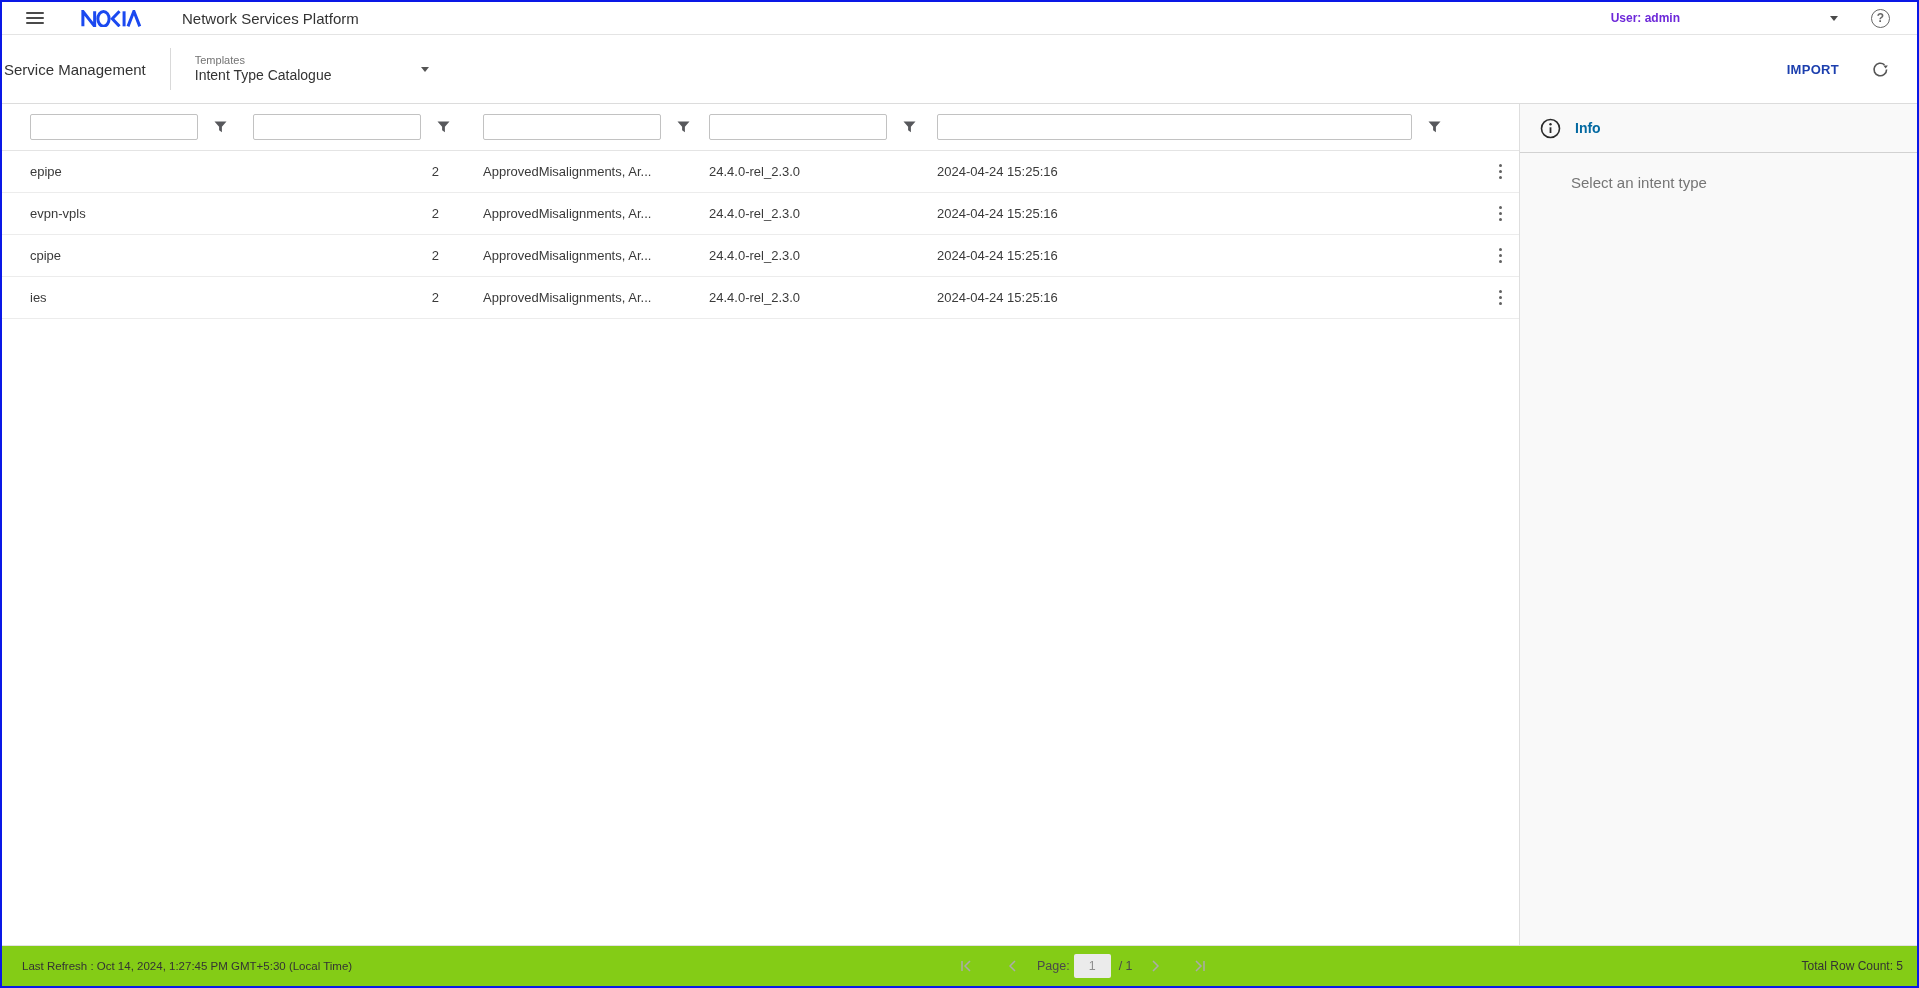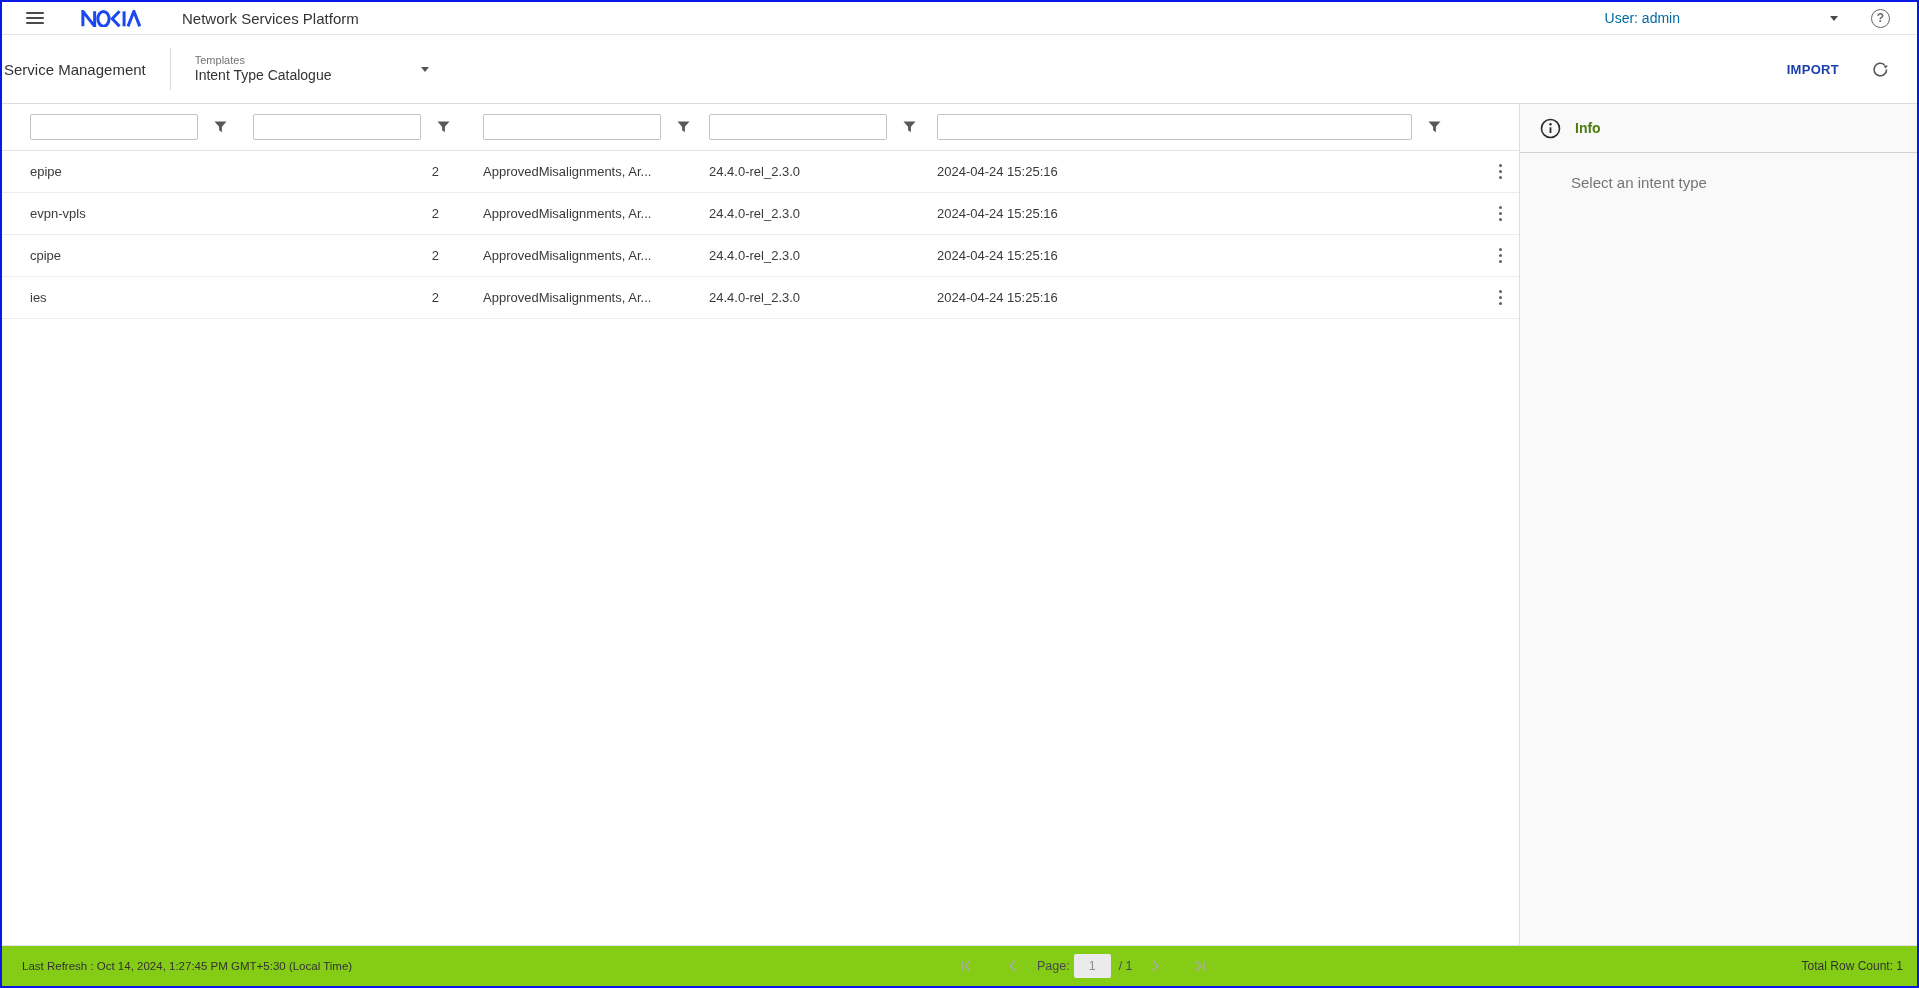--- a/index.html
+++ b/index.html
@@ -19,21 +19,21 @@
     display:flex; align-items:center;
     padding-left:24px;
     border-bottom:1px solid #e4e4e4;
     background:#fff;
   }
   .hamburger { width:18px; display:flex; flex-direction:column; gap:3px; cursor:pointer; }
   .hamburger span { height:2px; background:#4a4a4a; border-radius:1px; }
   .logo { margin-left:36px; display:flex; align-items:center; }
   .app-title { margin-left:40px; font-size:15px; color:#333; }
   .topbar-right { margin-left:auto; display:flex; align-items:center; }
-  .user-label { font-size:14px; color:#0369a1; }
+  .user-label { font-size:12px; color:#6d28d9;font-weight:bold; }
   .caret { width:0; height:0; border-left:4.5px solid transparent; border-right:4.5px solid transparent; border-top:5px solid #4a4a4a; }
   .user-caret { margin-left:150px; cursor:pointer; }
   .help-btn {
     margin-left:33px; margin-right:27px;
     width:19px; height:19px; border:1.5px solid #666; border-radius:50%;
     display:flex; align-items:center; justify-content:center;
     font-size:12px; color:#666; font-weight:700; cursor:pointer;
   }
 
   
@@ -74,21 +74,21 @@
 
   .trow { height:42px; border-bottom:1px solid #ececec; font-size:13px; color:#3a3a3a; cursor:pointer; background:#fff; }
   .cell-version { text-align:right; padding-right:44px; }
   .kebab-btn { margin-left:auto; margin-right:12px; background:none; border:none; cursor:pointer; display:flex; flex-direction:column; gap:2.5px; padding:3px 5px; }
   .kebab-btn i { width:3.5px; height:3.5px; border-radius:50%; background:#616161; }
   .table-filler { flex:1; background:#fff; }
 
   
   .info-panel { width:398px; min-width:398px; border-left:1px solid #dedede; background:#f9f9f9; display:flex; flex-direction:column; }
   .info-header { height:49px; min-height:49px; display:flex; align-items:center; padding-left:20px; border-bottom:1px solid #d2d2d2; }
-  .info-title { margin-left:14px; font-size:14px; font-weight:700; color:#4d7c0f; }
+  .info-title { margin-left:14px; font-size:14px; font-weight:700; color:#0369a1; }
   .info-placeholder { margin:21px 0 0 51px; font-size:15px; color:#757575; }
 
   
   .statusbar {
     height:41px; min-height:41px; background:#84cc16; border-top:1px solid #e2e2e2;
     display:flex; align-items:center; position:relative;
   }
   .last-refresh { padding-left:20px; font-size:11.5px; color:#333; }
   .pager { position:absolute; left:956px; display:flex; align-items:center; }
   .pg-btn { background:none; border:none; cursor:pointer; display:flex; padding:2px; }
@@ -295,14 +295,14 @@
     <button class="pg-btn pg-last">
       <svg width="13" height="12" viewBox="0 0 13 12">
           <g fill="none" stroke="#ababab" stroke-width="1.5">
             <polyline points="3,1 8,6 3,11"></polyline>
             <line x1="11" y1="1" x2="11" y2="11"></line>
           </g>
         </svg>
     </button>
   </div>
 
-  <span class="row-count">Total Row Count: 1</span>
+  <span class="row-count">Total Row Count: 5</span>
 </footer>
 
 </body></html>

